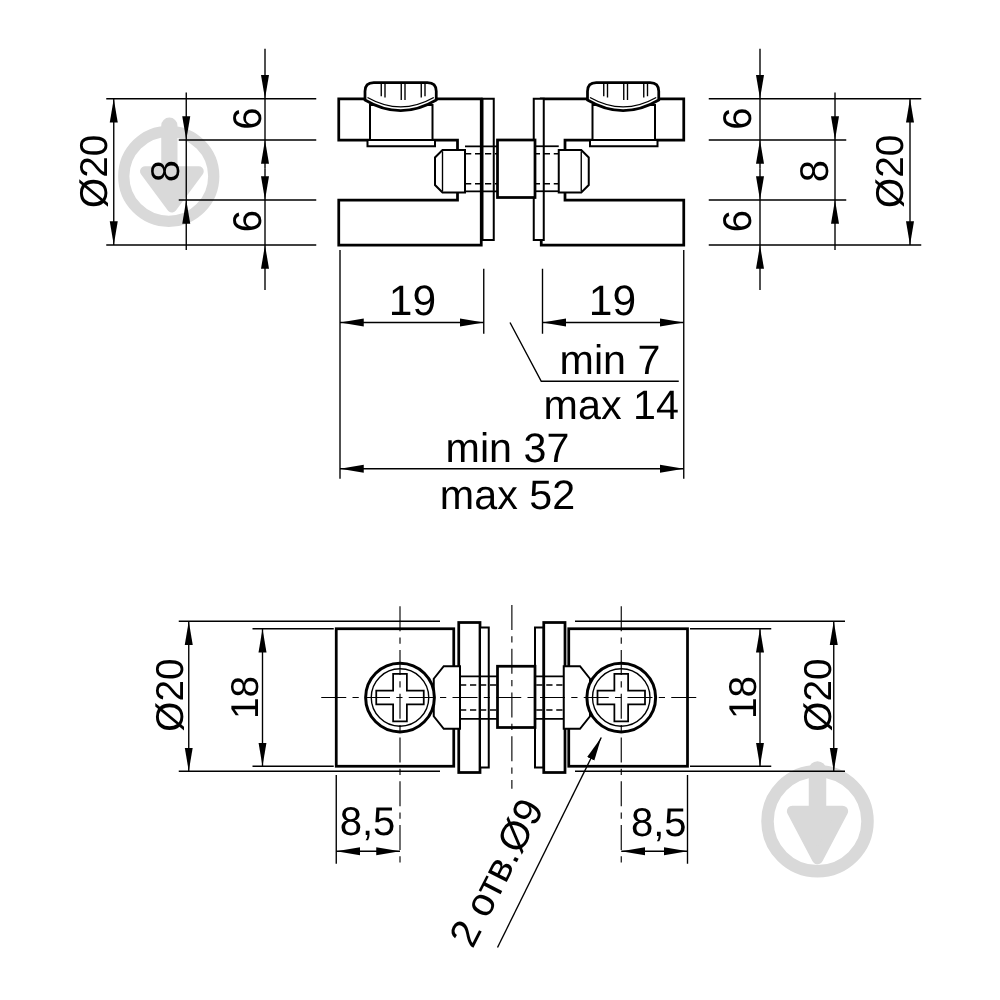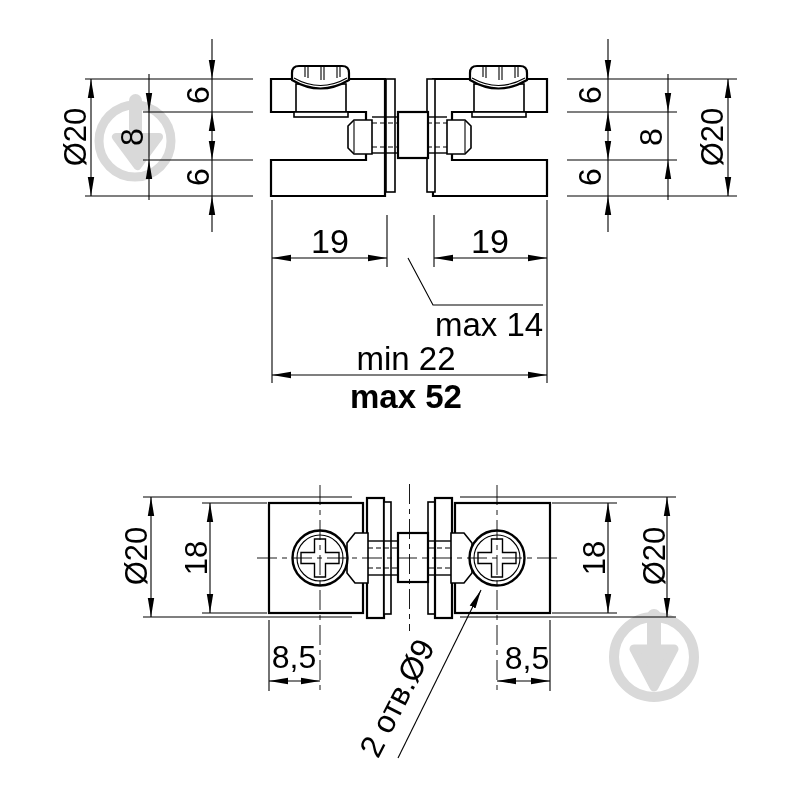--- a/index.html
+++ b/index.html
@@ -224,23 +224,24 @@
 <div class="lbl r90 s32" style="left:198px;top:177px;">6</div>
 
 <div class="lbl r90 s32" style="left:590px;top:95px;">6</div>
 <div class="lbl r90 s32" style="left:651px;top:137px;">8</div>
 <div class="lbl r90 s32" style="left:590px;top:177px;">6</div>
 <div class="lbl r90 s31" style="left:712px;top:137px;">Ø20</div>
 
 <div class="lbl s38" style="left:330px;top:241px;">19</div>
 <div class="lbl s38" style="left:490px;top:241px;">19</div>
 
+<div class="lbl s33" style="left:488px;top:288px;">min 7</div>
 <div class="lbl s33" style="left:489px;top:324px;">max 14</div>
-<div class="lbl s33" style="left:406px;top:358px;">min 22</div>
-<div class="lbl s33" style="left:406px;top:396px;font-weight:bold;">max 52</div>
+<div class="lbl s33" style="left:406px;top:358px;">min 37</div>
+<div class="lbl s33" style="left:406px;top:396px;">max 52</div>
 
 <div class="lbl r90 s31" style="left:136px;top:556px;">Ø20</div>
 <div class="lbl r90 s31" style="left:196px;top:558px;">18</div>
 <div class="lbl r90 s31" style="left:594px;top:558px;">18</div>
 <div class="lbl r90 s31" style="left:654px;top:556px;">Ø20</div>
 
 <div class="lbl s32" style="left:294px;top:657px;">8,5</div>
 <div class="lbl s32" style="left:527px;top:658px;">8,5</div>
 
 <div class="lbl r63 s32" style="left:397px;top:698px;">2 отв.Ø9</div>

